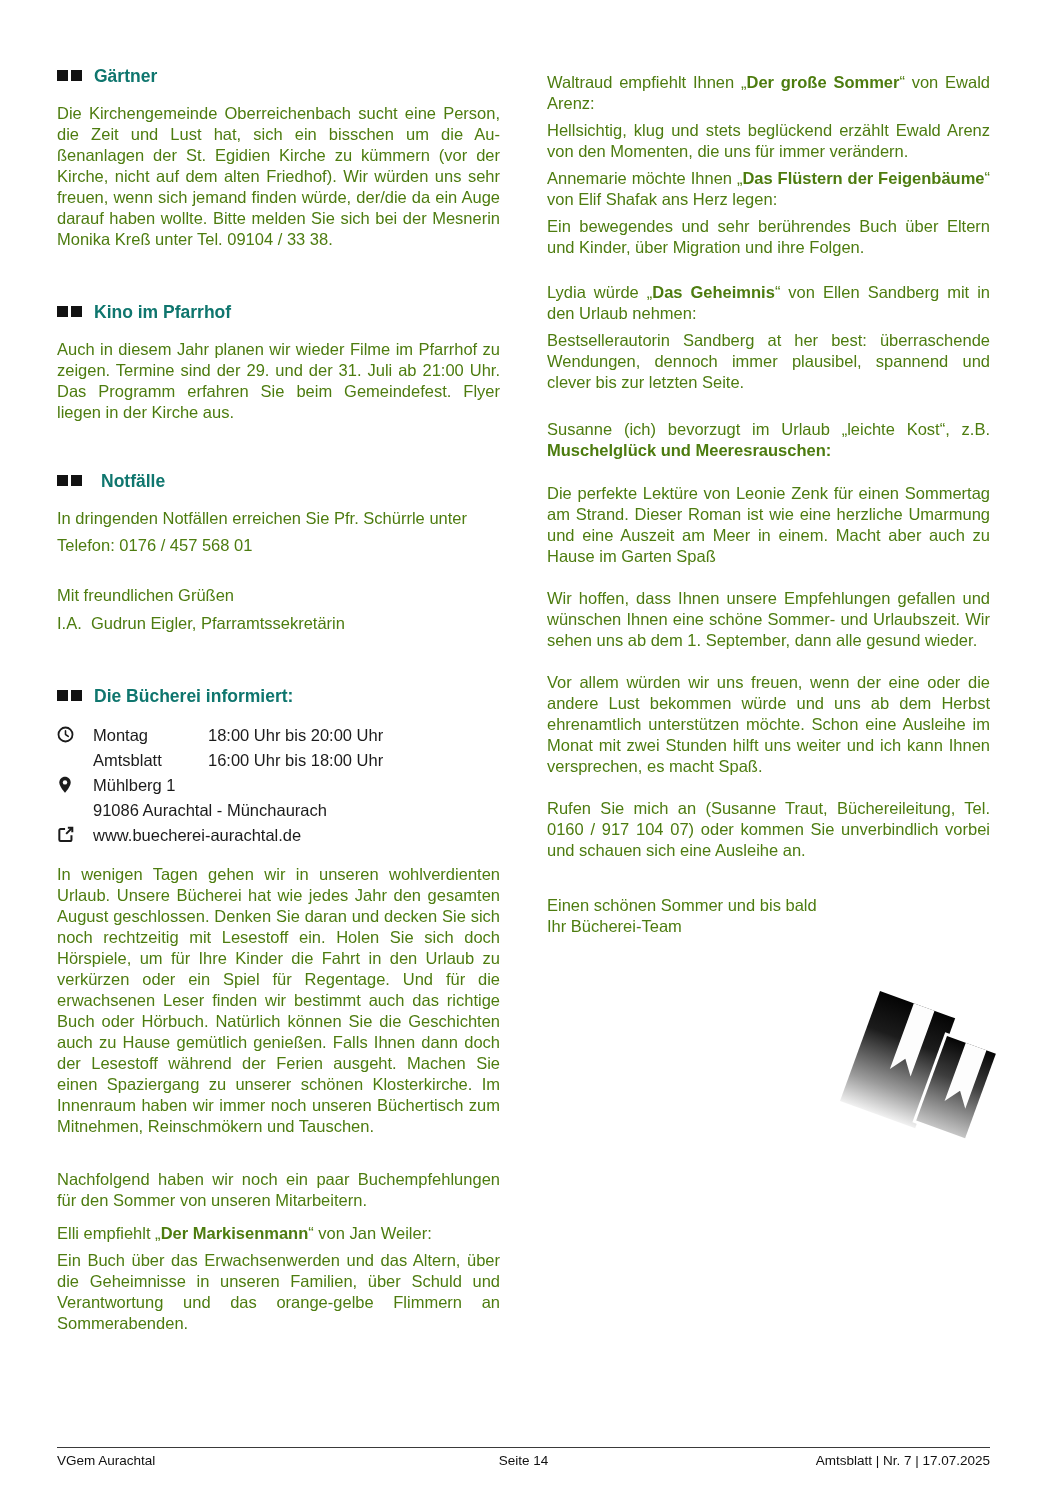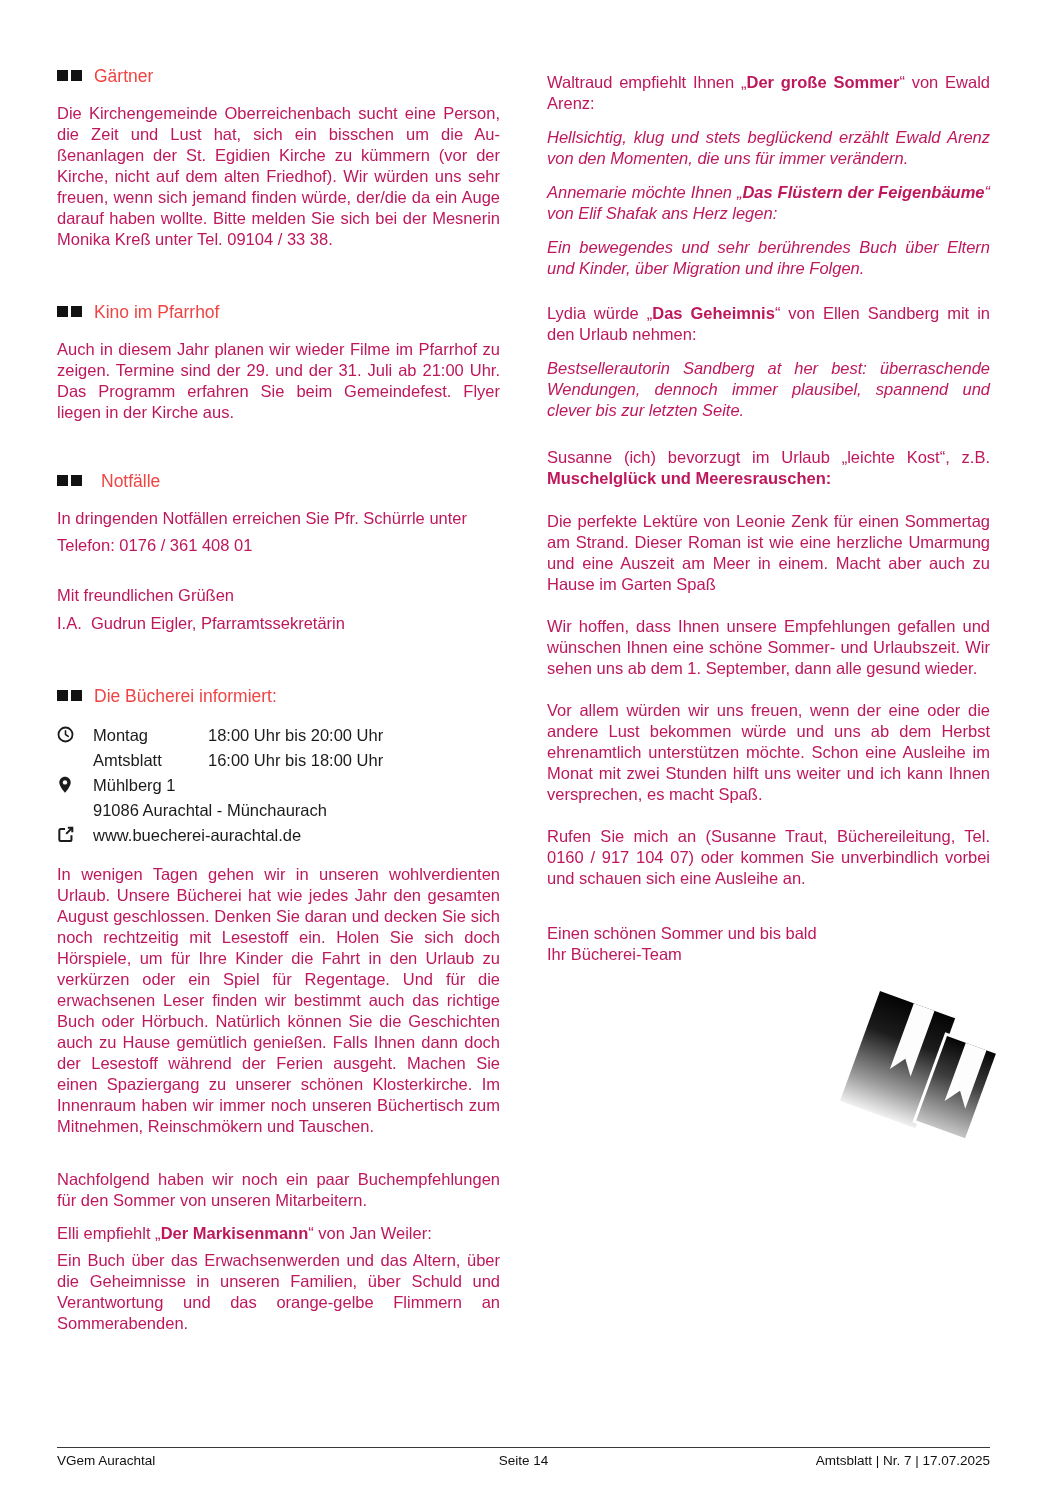--- a/index.html
+++ b/index.html
@@ -3,36 +3,36 @@
 <meta charset="utf-8">
 <style>
   html,body{margin:0;padding:0;background:#ffffff;}
   body{width:1046px;height:1500px;position:relative;overflow:hidden;
        font-family:"Liberation Sans","DejaVu Sans",sans-serif;color:#1b1b1b;}
   .page{position:absolute;inset:0;background:#fff;}
   .col{position:absolute;top:66px;width:443px;}
   .col-left{left:57px;}
   .col-right{left:547px;}
   .col > *{margin:0;}
-  p.body{font-size:16.5px;line-height:21px;text-align:justify;color:#be185d;}
+  p.body{font-size:16.5px;line-height:21px;text-align:justify;color:#4d7c0f;}
   p.noj{text-align:left;}
-  h2.heading{font-size:17.5px;line-height:21px;font-weight:normal;color:#ef4444;
+  h2.heading{font-size:17.5px;line-height:21px;font-weight:bold;color:#0f766e;
              white-space:nowrap;}
   .sqpair{display:inline-block;margin-right:9px;position:relative;top:-1px;}
   .sq{display:inline-block;width:11px;height:11px;background:#121212;margin-right:3px;}
   .mt16{margin-top:16px;}
   .mt6{margin-top:6px;}
   .mt52{margin-top:52px;}
   .mt48{margin-top:48px;}
   .mt29{margin-top:29px;}
   .mt7{margin-top:7px;}
   .mt32{margin-top:32px;}
   .mt12{margin-top:12px;}
   .mt14{margin-top:6px;}
-  .mt18{margin-top:13px;font-style:italic;}
+  .mt18{margin-top:6px;}
   .mt24{margin-top:24px;}
   .mt26{margin-top:26px;}
   .mt22{margin-top:22px;}
   .mt21{margin-top:21px;}
   .mt47{margin-top:34px;}
   .center{text-align:center;}
   .lib{font-size:16.5px;}
   .lib-row{display:flex;align-items:flex-start;line-height:25px;}
   .lib-icon{width:36px;flex:0 0 36px;padding-top:3px;}
   .lib-icon svg{display:block;}
@@ -54,21 +54,21 @@
   <div class="col col-left">
 
     <h2 class="heading"><span class="sqpair"><i class="sq"></i><i class="sq"></i></span><span>Gärtner</span></h2>
     <p class="body mt16">Die Kirchengemeinde Oberreichenbach sucht eine Per­son, die Zeit und Lust hat, sich ein bisschen um die Au­ßenanlagen der St. Egidien Kirche zu kümmern (vor der Kirche, nicht auf dem alten Friedhof). Wir würden uns sehr freuen, wenn sich jemand finden würde, der/die da ein Auge darauf haben wollte. Bitte melden Sie sich bei der Mesnerin Monika Kreß unter Tel. 09104 / 33 38.</p>
 
     <h2 class="heading mt52"><span class="sqpair"><i class="sq"></i><i class="sq"></i></span><span>Kino im Pfarrhof</span></h2>
     <p class="body mt16">Auch in diesem Jahr planen wir wieder Filme im Pfarrhof zu zeigen. Termine sind der 29. und der 31. Juli ab 21:00 Uhr. Das Programm erfahren Sie beim Gemeindefest. Flyer liegen in der Kirche aus.</p>
 
     <h2 class="heading mt48"><span class="sqpair" style="margin-right:16px;"><i class="sq"></i><i class="sq"></i></span><span>Notfälle</span></h2>
     <p class="body mt16">In dringenden Notfällen erreichen Sie Pfr. Schürrle unter</p>
-    <p class="body noj center mt6">Telefon: 0176 / 361 408 01</p>
+    <p class="body noj center mt6">Telefon: 0176 / 457 568 01</p>
 
     <p class="body noj mt29">Mit freundlichen Grüßen</p>
     <p class="body noj mt7">I.A.&nbsp; Gudrun Eigler, Pfarramtssekretärin</p>
 
     <h2 class="heading mt52"><span class="sqpair"><i class="sq"></i><i class="sq"></i></span><span>Die Bücherei informiert:</span></h2>
 
     <div class="lib mt16">
       <div class="lib-row">
         <span class="lib-icon">
           <svg width="17" height="17" viewBox="0 0 16 16">

